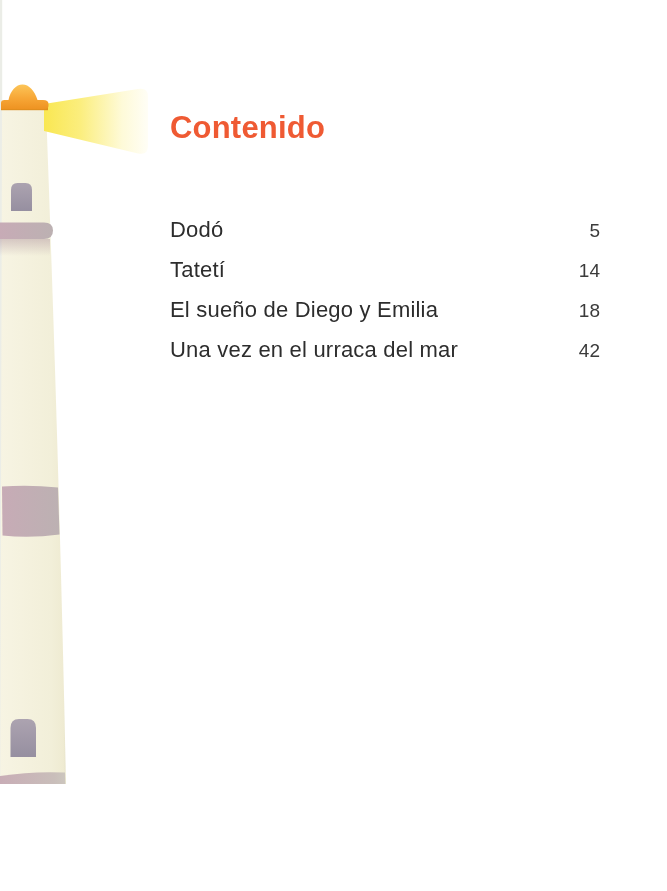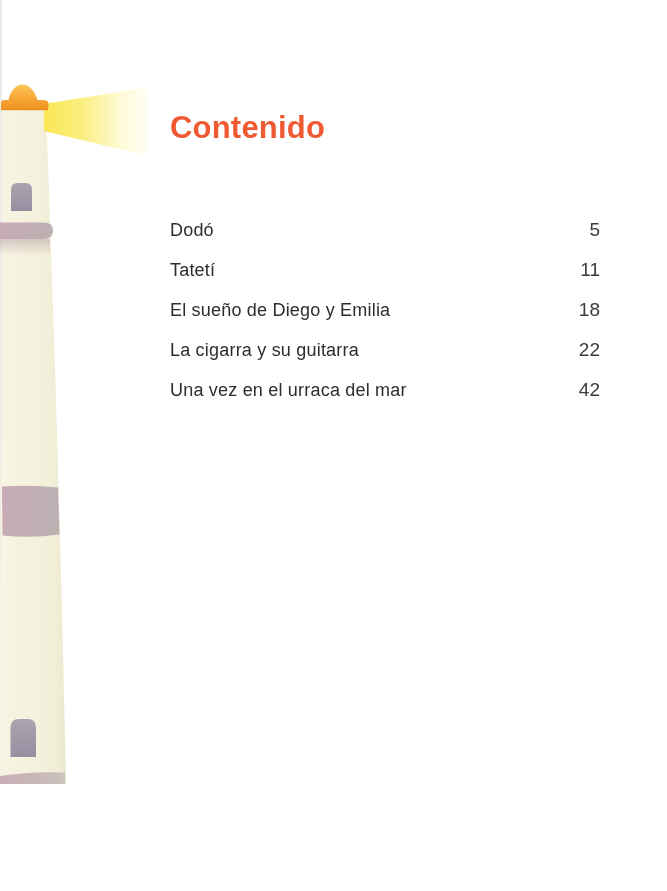--- a/index.html
+++ b/index.html
@@ -36,21 +36,21 @@
     width: 430px;
   }
   .toc-row {
     display: flex;
     justify-content: space-between;
     align-items: baseline;
     height: 40px;
     line-height: 40px;
   }
   .toc-title {
-    font-size: 18px;
+    font-size: 22px;
     color: #2D2D2D;
     letter-spacing: 0.2px;
     white-space: nowrap;
   }
   .toc-page {
     font-size: 19px;
     color: #3B3B3B;
     text-align: right;
     min-width: 40px;
   }
@@ -125,29 +125,25 @@
 
   <h1 class="page-title">Contenido</h1>
 
   <div class="toc">
     <div class="toc-row">
       <span class="toc-title">Dodó</span>
       <span class="toc-page">5</span>
     </div>
     <div class="toc-row">
       <span class="toc-title">Tatetí</span>
-      <span class="toc-page">11</span>
+      <span class="toc-page">14</span>
     </div>
     <div class="toc-row">
       <span class="toc-title">El sueño de Diego y Emilia</span>
       <span class="toc-page">18</span>
-    </div>
-    <div class="toc-row">
-      <span class="toc-title">La cigarra y su guitarra</span>
-      <span class="toc-page">22</span>
     </div>
     <div class="toc-row">
       <span class="toc-title">Una vez en el urraca del mar</span>
       <span class="toc-page">42</span>
     </div>
   </div>
 
 </div>
 
 </body></html>

